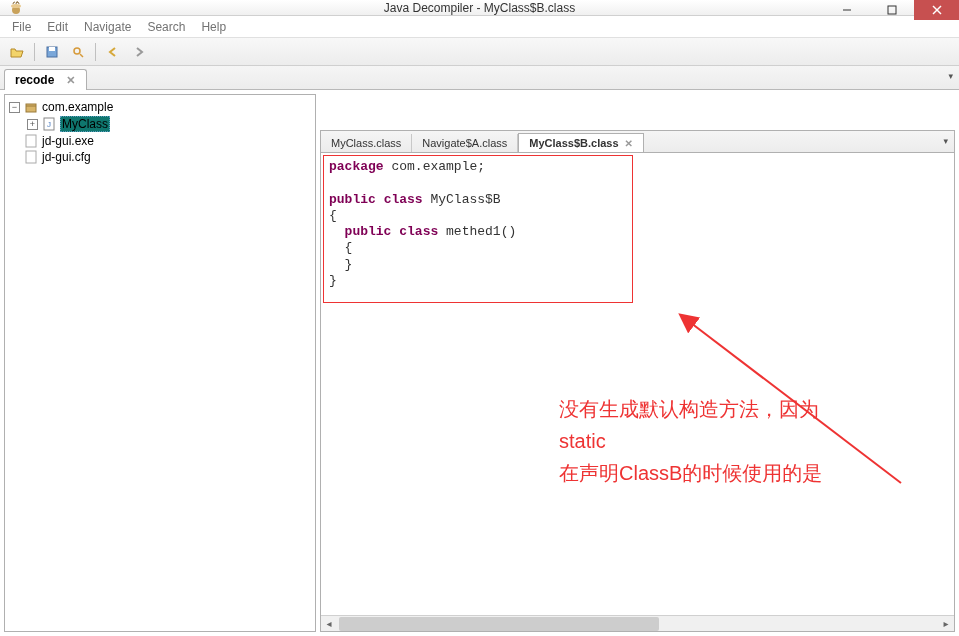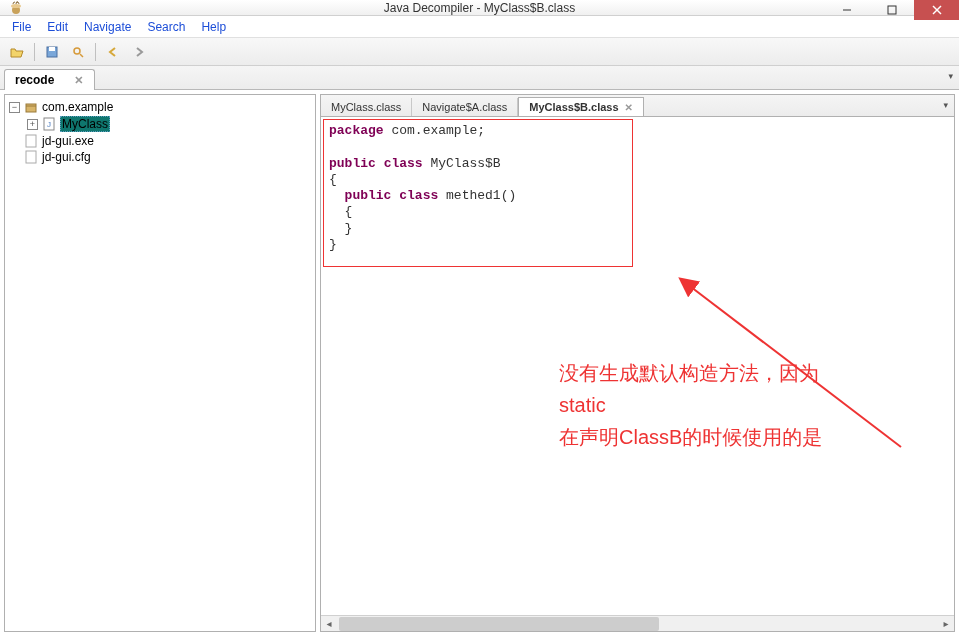--- a/index.html
+++ b/index.html
@@ -55,21 +55,21 @@
 .menubar {
   height: 22px;
   background: #fff;
   display: flex;
   align-items: center;
   padding: 0 4px;
   border-bottom: 1px solid #e0e0e0;
 }
 .menu-item {
   padding: 2px 8px;
-  color: #1d4ed8;
+  color: #737373;
   cursor: default;
 }
 .toolbar {
   height: 28px;
   background: linear-gradient(#f8f8f8, #ececec);
   border-bottom: 1px solid #cfcfcf;
   display: flex;
   align-items: center;
   padding: 0 6px;
   gap: 4px;
@@ -90,21 +90,21 @@
   background: linear-gradient(#f5f5f5, #ececec);
   border-bottom: 1px solid #b8b8b8;
   display: flex;
   align-items: flex-end;
   padding-left: 4px;
   position: relative;
 }
 .tab {
   display: flex;
   align-items: center;
-  gap: 20px;
+  gap: 12px;
   padding: 3px 10px;
   background: #fff;
   border: 1px solid #b0b0b0;
   border-bottom: none;
   border-radius: 3px 3px 0 0;
   margin-bottom: -1px;
   font-weight: bold;
   cursor: default;
 }
 .tab-close {
@@ -173,20 +173,21 @@
   min-width: 0;
 }
 .editor-tabs {
   height: 22px;
   display: flex;
   align-items: flex-end;
   background: linear-gradient(#f5f5f5, #ececec);
   border: 1px solid #b0b0b0;
   border-bottom: none;
   position: relative;
+  margin-top: 36px;
 }
 .etab {
   display: flex;
   align-items: center;
   gap: 6px;
   padding: 3px 10px;
   border-right: 1px solid #c8c8c8;
   cursor: default;
   color: #333;
   font-size: 11px;

